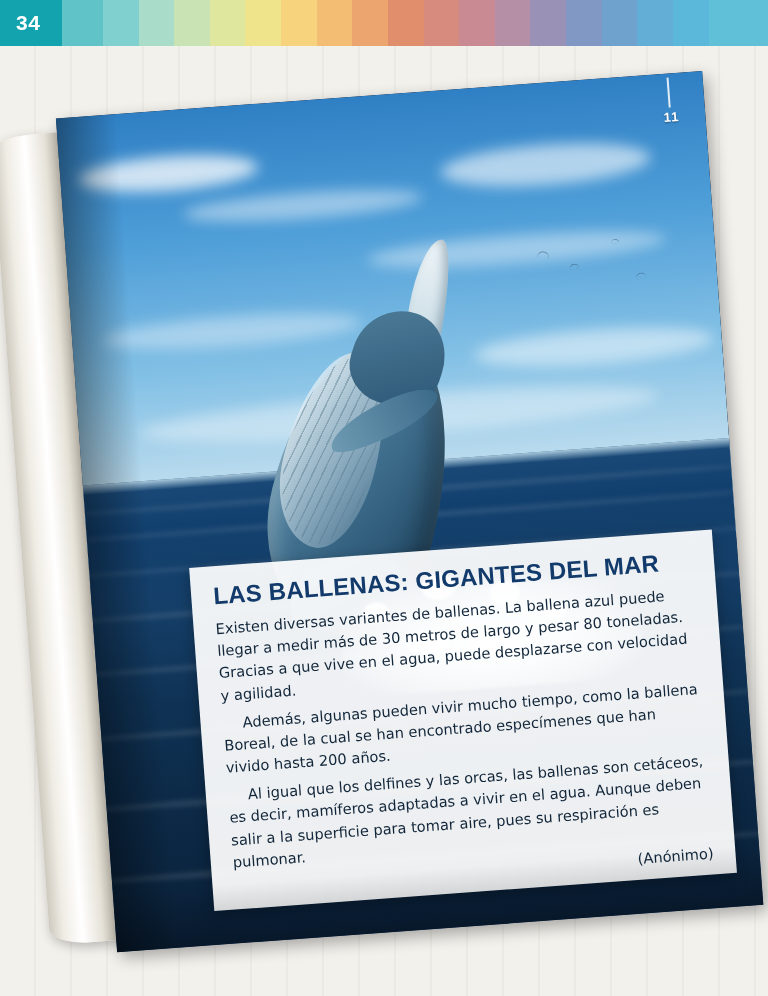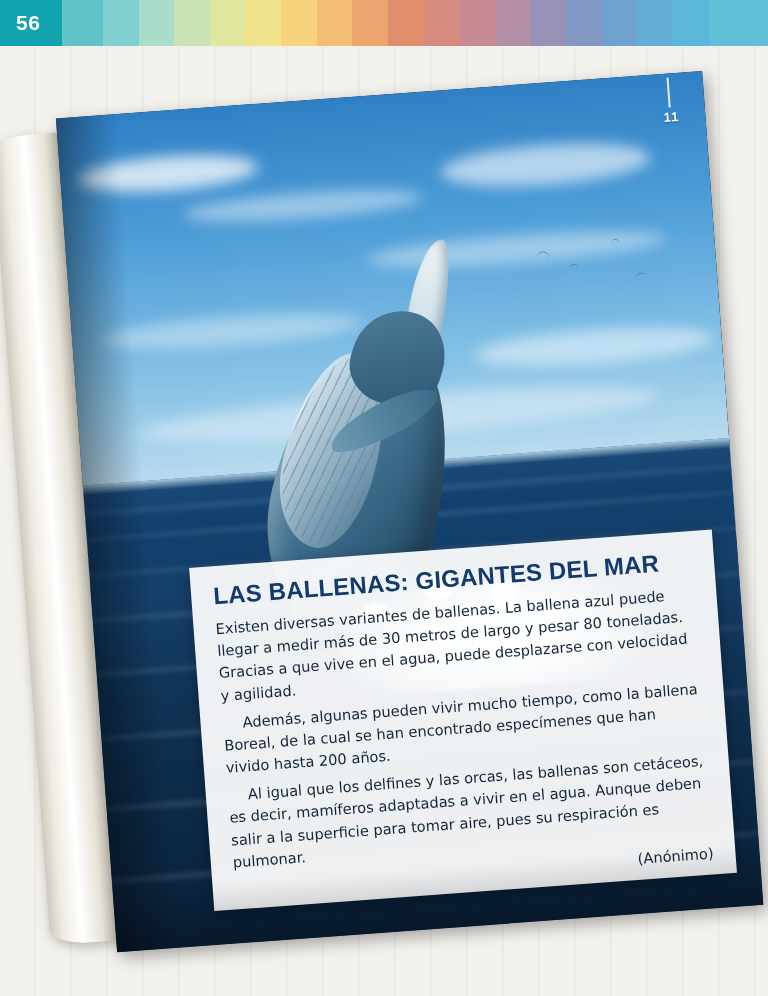--- a/index.html
+++ b/index.html
@@ -396,21 +396,21 @@
       <div class="band-seg" style="background: rgb(201, 138, 147); width: 36px;"></div>
       <div class="band-seg" style="background: rgb(180, 143, 166); width: 36px;"></div>
       <div class="band-seg" style="background: rgb(154, 146, 182); width: 36px;"></div>
       <div class="band-seg" style="background: rgb(128, 152, 195); width: 36px;"></div>
       <div class="band-seg" style="background: rgb(111, 163, 205); width: 36px;"></div>
       <div class="band-seg" style="background: rgb(99, 174, 214); width: 36px;"></div>
       <div class="band-seg" style="background: rgb(92, 184, 218); width: 36px;"></div>
       <div class="band-seg" style="background: rgb(95, 192, 216); width: 60px;"></div>
     </div>
   <div class="page-number-tab">
-    <span>56</span>
+    <span>34</span>
   </div>
 
   <div class="book">
 
     <div class="gutter"></div>
 
     <div class="rpage">
 
       <div class="sky">
         <div class="cloud c1"></div>

